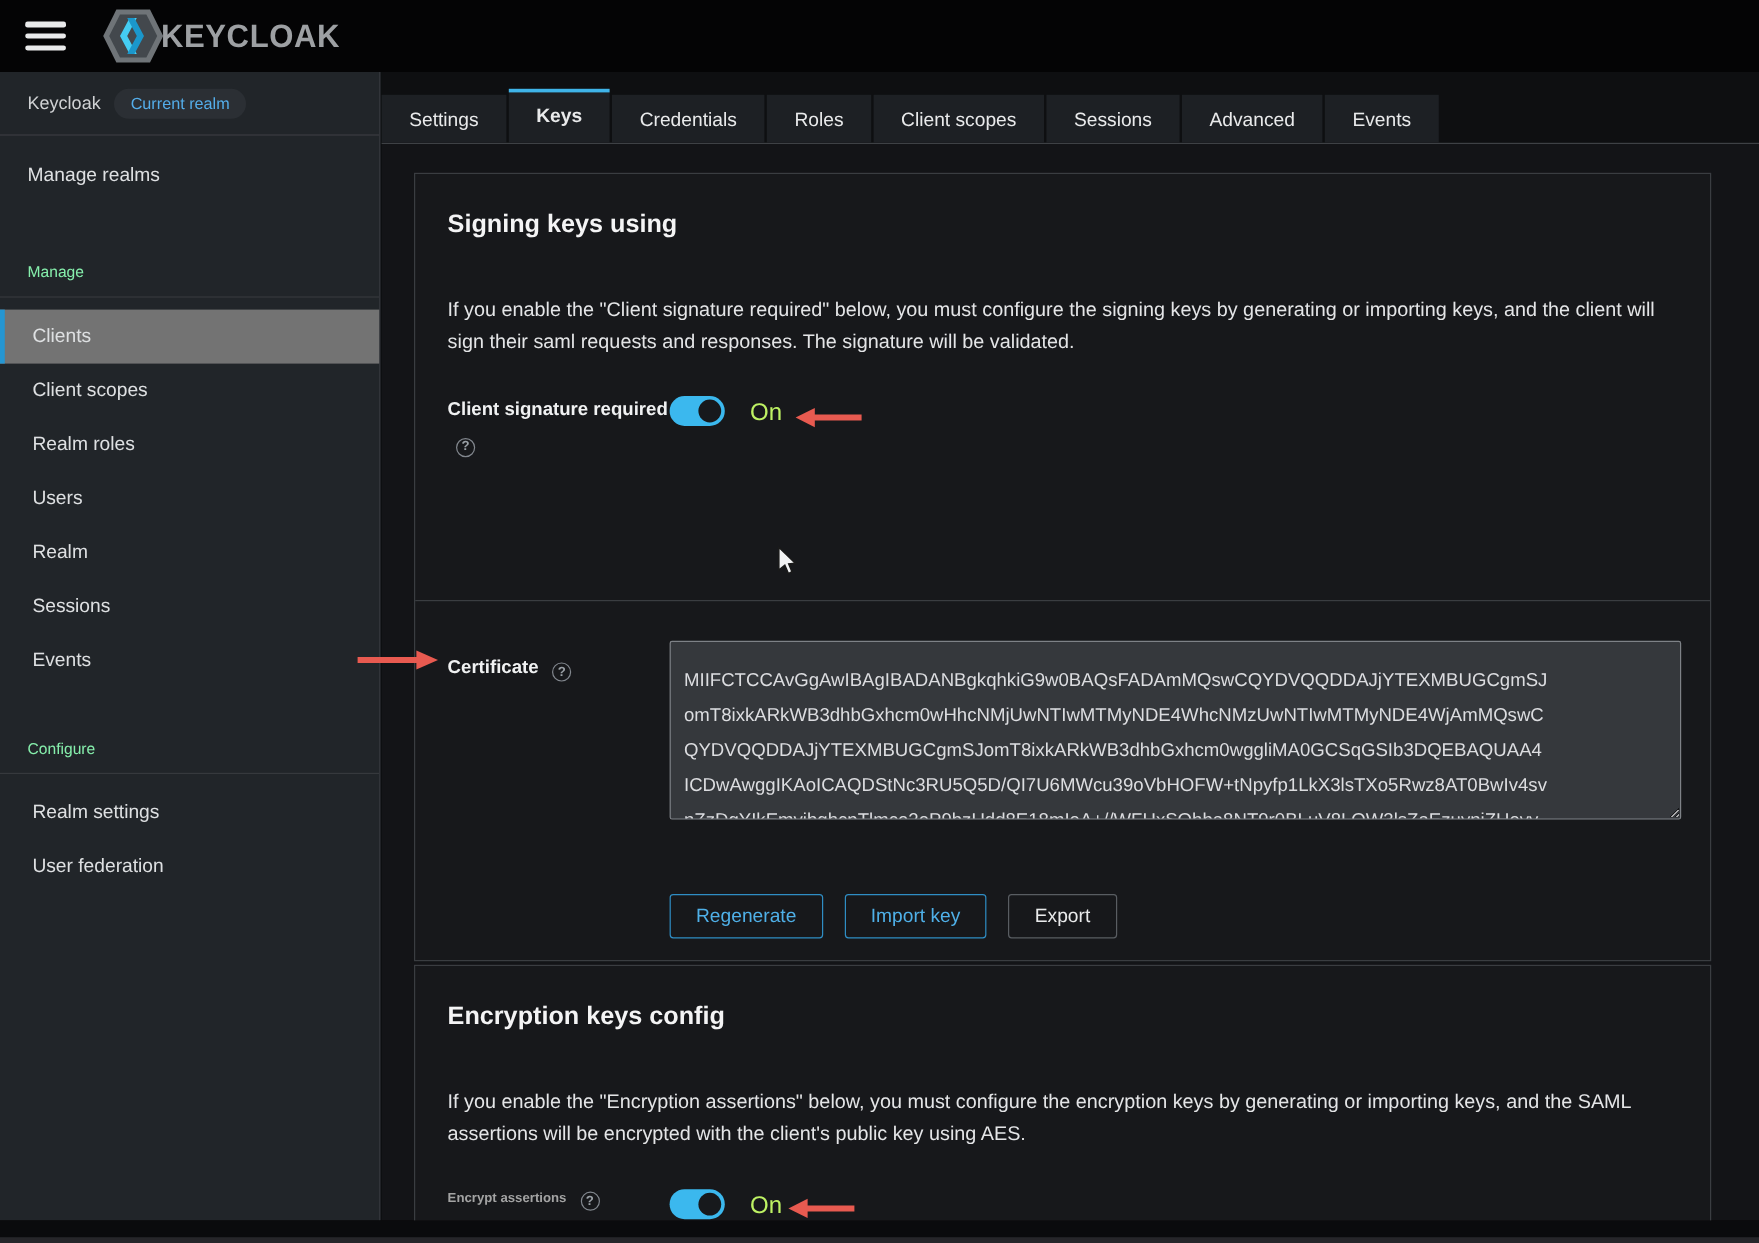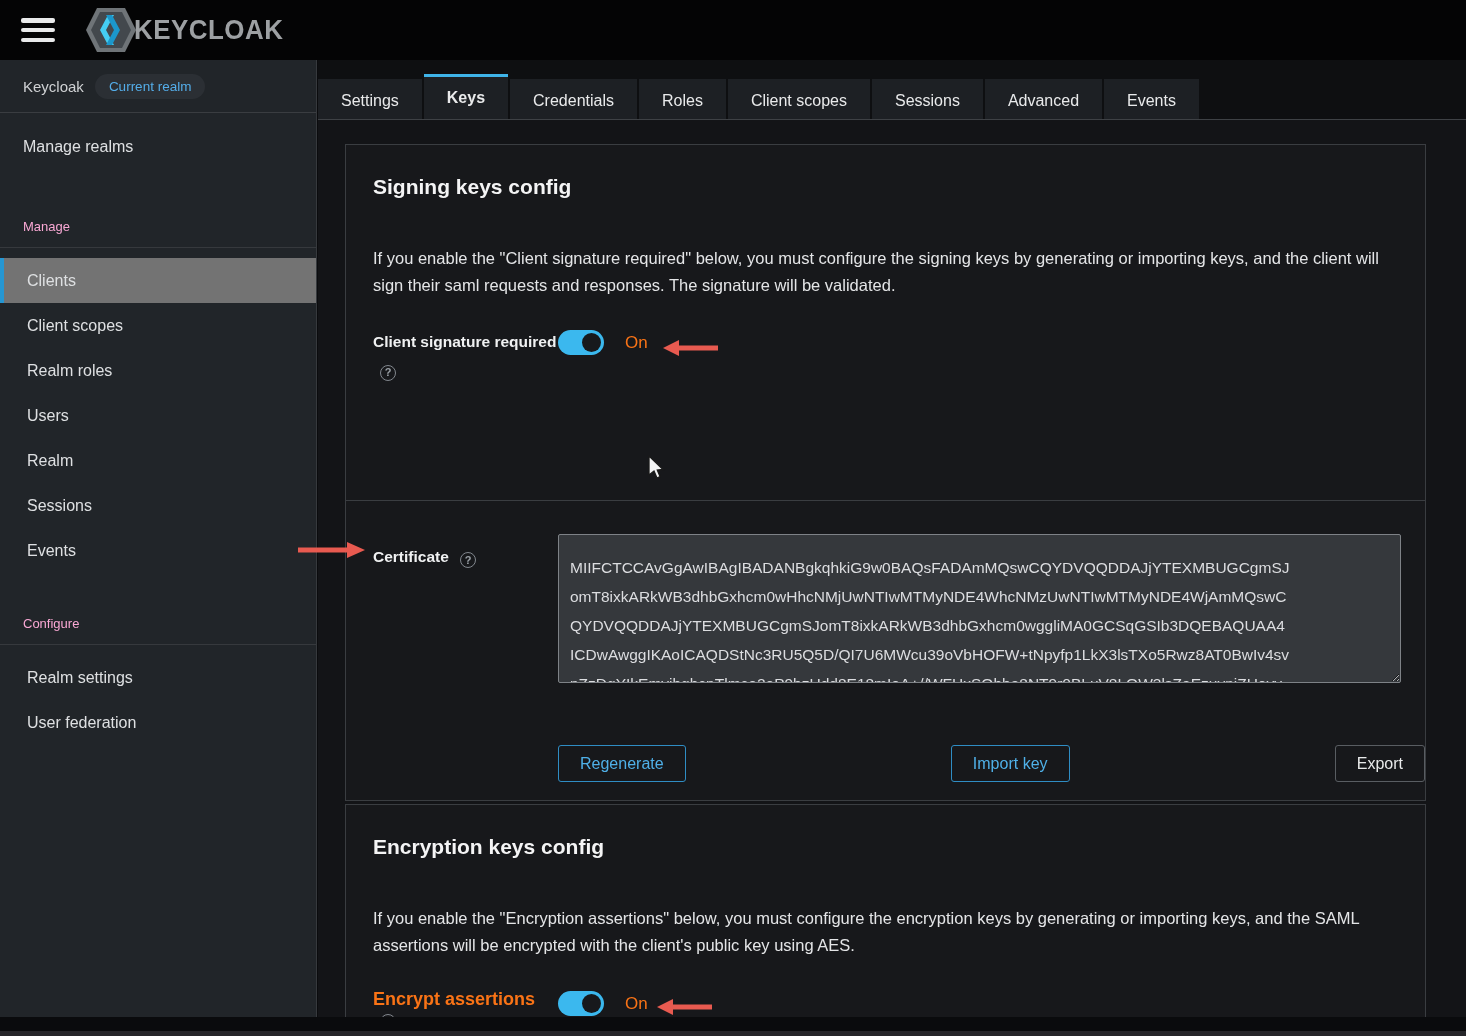--- a/index.html
+++ b/index.html
@@ -13,21 +13,21 @@
   .brand{display:flex;align-items:center;margin-left:26px;}
   .brand-text{font-size:27px;font-weight:bold;color:#9da0a3;letter-spacing:.5px;margin-left:-8px;transform:scaleX(.96);}
 
   
   .sidebar{position:absolute;left:0;top:60px;width:317px;height:957px;background:#212529;border-right:1px solid #36393d;}
   .sb-header{height:53px;border-bottom:1px solid #3a3d41;display:flex;align-items:center;padding:0 14px 0 23px;}
   .sb-realm-name{color:#cfd1d3;font-size:15px;margin-right:11px;}
   .sb-realm-badge{background:#2b2f34;color:#54ade9;font-size:13.5px;padding:5px 14px;border-radius:14px;cursor:pointer;}
   .sb-item{height:44px;display:flex;align-items:center;padding-left:23px;color:#dee0e2;font-size:16px;cursor:pointer;}
   .sb-manage-realms{margin-top:12px;}
-  .sb-group-label{margin:45px 0 0 0;padding-left:23px;height:24px;display:flex;align-items:center;color:#f9a8d4;font-size:13px;}
+  .sb-group-label{margin:45px 0 0 0;padding-left:23px;height:24px;display:flex;align-items:center;color:#86efac;font-size:13px;}
   .sb-group-label.cfg{margin-top:38px;}
   .sb-divider{border-bottom:1px solid #36393d;margin-top:9px;}
   .sb-list{margin-top:10px;}
   .sb-nav-item{height:45px;display:flex;align-items:center;padding-left:23px;color:#dee0e2;font-size:16px;cursor:pointer;border-left:4px solid transparent;}
   .sb-nav-item.selected{background:#737373;border-left:4px solid #2596d2;}
 
   
   .main{position:absolute;left:318px;top:60px;width:1148px;height:957px;background:#131417;}
   .tabstrip{height:60px;border-bottom:1.5px solid #3e4145;display:flex;align-items:flex-end;background:#0e0f11;}
   .tab{height:40px;background:#1d2024;color:#e9eaeb;font-size:16px;display:flex;align-items:center;padding:0 23px;margin-right:2px;cursor:pointer;border-top:3px solid transparent;}
@@ -38,32 +38,32 @@
   .card1{height:657px;}
   .card2{height:230px;margin-top:3px;}
   .card-pad{padding:30px 40px 0 27px;}
   .section-title{color:#f4f4f5;font-size:21px;font-weight:600;margin:0;}
   .section-desc{color:#e4e5e7;font-size:16.5px;line-height:26.5px;margin:46px 0 0 0;max-width:1015px;}
   .form-row{display:flex;margin-top:30px;}
   .form-label-col{width:185px;flex:none;color:#f0f1f2;font-size:15.5px;font-weight:bold;line-height:27px;}
   .help-icon{display:inline-flex;width:16px;height:16px;border:1px solid #82878e;border-radius:50%;color:#9aa0a6;font-size:11px;font-weight:bold;align-items:center;justify-content:center;vertical-align:-2px;margin-left:7px;cursor:pointer;}
   .switch{width:46px;height:25px;border-radius:13px;background:#3bb8ee;position:relative;cursor:pointer;flex:none;margin-top:2px;}
   .switch .knob{position:absolute;right:3px;top:3px;width:19px;height:19px;border-radius:50%;background:#17191c;}
-  .switch-state{color:#f97316;font-size:17px;margin-left:21px;margin-top:5px;}
+  .switch-state{color:#bef264;font-size:20px;margin-left:21px;margin-top:5px;}
   .inner-divider{border-top:1px solid #3a3d41;margin-top:118px;}
   .cert-row{display:flex;margin-top:33px;padding-left:27px;}
   .cert-label-col{width:185px;flex:none;color:#f0f1f2;font-size:15.5px;font-weight:bold;padding-top:14px;}
   .cert-textarea{width:843px;height:149px;background:#35383c;border:1px solid #7e8287;border-radius:2px;color:#dcdde0;font-size:15.5px;line-height:29px;padding:18px 11px;font-family:"Liberation Sans","DejaVu Sans",sans-serif;overflow:hidden;}
-  .btn-row{margin:62px 0 0 212px;display:flex;justify-content:space-between;}
+  .btn-row{margin:62px 0 0 212px;display:flex;}
   .btn{height:37px;background:transparent;border-radius:3px;font-size:16px;padding:0 21px;cursor:pointer;}
   .btn-blue{border:1.5px solid #2f8dc4;color:#4fb0e8;margin-right:18px;}
   .btn-plain{border:1.5px solid #595d62;color:#e9eaeb;}
 
   .enc-row{display:flex;margin-top:31px;align-items:flex-start;}
-  .enc-label{color:#f97316;font-size:18px;font-weight:bold;padding-top:4px;}
+  .enc-label{color:#a3a3a3;font-size:11px;font-weight:bold;padding-top:4px;}
   .enc-gap{width:185px;flex:none;}
 
   
   .arrow-anno{position:absolute;z-index:50;}
   .cursor-anno{position:absolute;z-index:60;left:646px;top:455px;}
 
   
   .bottom-bar{position:absolute;left:0;top:1017px;width:100%;height:19px;background:#0a0b0d;}
   .bottom-strip{position:absolute;left:0;bottom:0;width:100%;height:5px;background:#26262a;}
 </style>
@@ -126,21 +126,21 @@
       <div class="tab">Client scopes</div>
       <div class="tab">Sessions</div>
       <div class="tab">Advanced</div>
       <div class="tab">Events</div>
     </div>
 
     <div class="content">
 
       <section class="card card1">
         <div class="card-pad">
-          <h2 class="section-title">Signing keys config</h2>
+          <h2 class="section-title">Signing keys using</h2>
           <p class="section-desc">If you enable the "Client signature required" below, you must configure the signing keys by generating or importing keys, and the client will sign their saml requests and responses. The signature will be validated.</p>
 
           <div class="form-row">
             <div class="form-label-col">
               <span>Client signature required</span>
               <span class="help-icon">?</span>
             </div>
             <div class="switch">
               <span class="knob"></span>
             </div>

